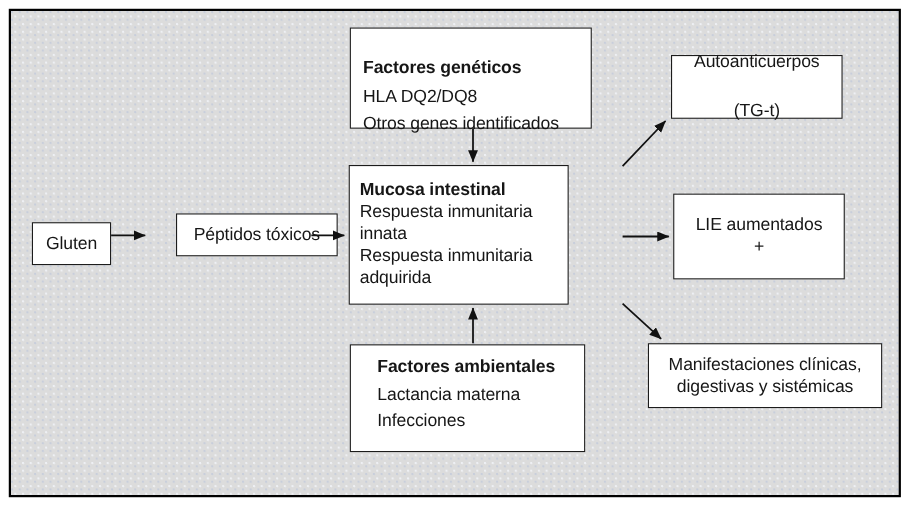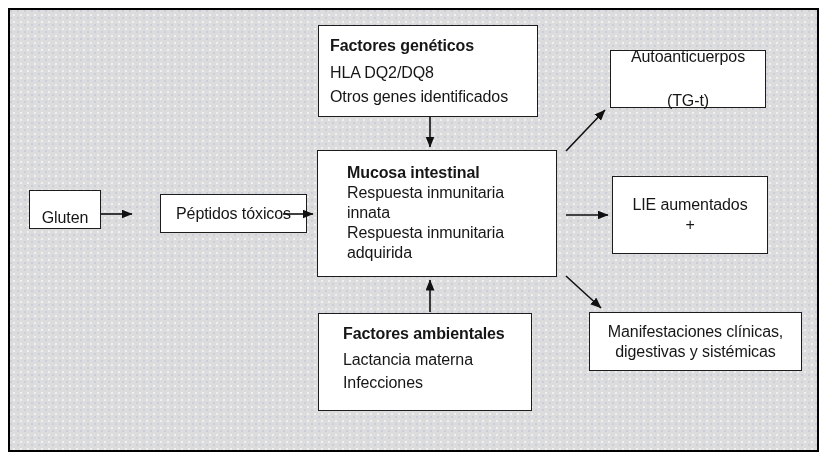--- a/index.html
+++ b/index.html
@@ -19,26 +19,26 @@
     background-position:0 0,3px 4px;
     box-sizing:border-box;
   }
   .box{
     position:absolute;background:var(--boxfill,#ffffff);
     border:1.5px solid #1c1c1c;box-sizing:border-box;
     line-height:1.25;
   }
   .center{display:flex;flex-direction:column;align-items:center;justify-content:center;text-align:center;}
   .bold{font-weight:bold;}
-  .gluten-box{left:29px;top:190px;width:72px;height:39px;justify-content:flex-end;}
+  .gluten-box{left:29px;top:202px;width:72px;height:39px;}
   .peptidos-box{left:136px;top:194px;width:147px;height:39px;margin-left:24px;}
   .geneticos-box{left:318px;top:25px;width:220px;height:92px;padding:10px 11px;}
-  .geneticos-box .title{margin-bottom:7px;}
+  .geneticos-box .title{margin-bottom:7px;margin-top:16px;}
   .geneticos-box .ln{margin-top:4px;}
-  .central-box{left:317px;top:150px;width:240px;height:127px;padding:12px 29px;}
+  .central-box{left:317px;top:150px;width:200px;height:127px;padding:12px 9px;}
   .central-box .sec2{margin-top:9px;}
   .ambientales-box{left:318px;top:313px;width:214px;height:98px;padding:10px 24px;line-height:1.22;}
   .ambientales-box .title{margin-bottom:6px;}
   .ambientales-box .ln{margin-top:4px;}
   .hang{padding-left:15px;text-indent:-15px;}
   .auto-box{left:610px;top:50px;width:156px;height:58px;gap:24px;}
   .lie-box{left:612px;top:176px;width:156px;height:78px;}
   .manif-box{left:589px;top:312px;width:213px;height:59px;padding:4px 6px;}
   .arrows{position:absolute;left:0;top:0;width:832px;height:474px;pointer-events:none;}
 </style>

